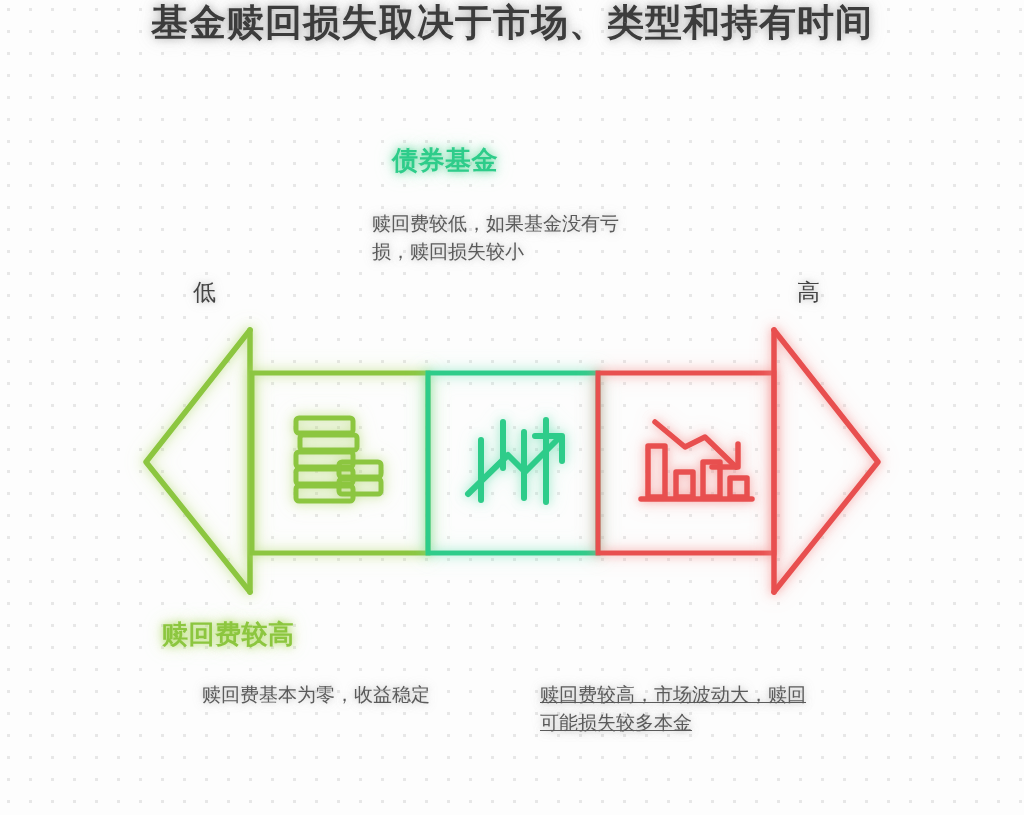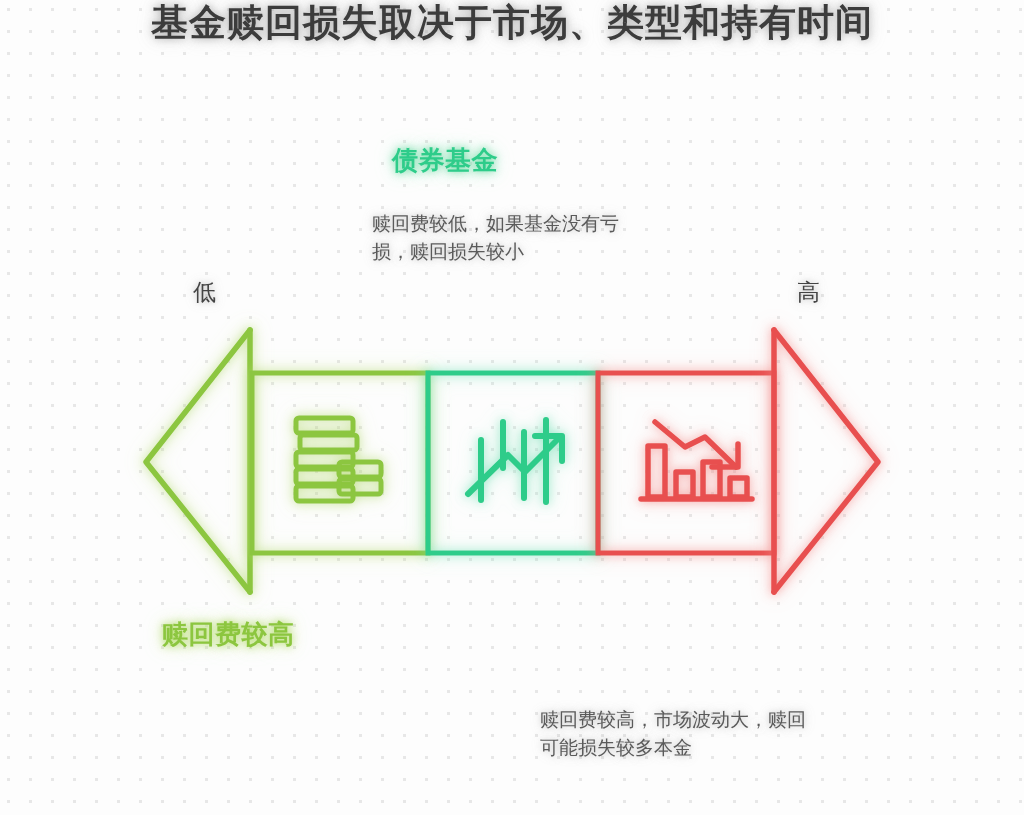--- a/index.html
+++ b/index.html
@@ -96,21 +96,21 @@
 
   
   #title-equity {
     left: 533px; top: 617px; width: 290px;
     color: #f4605a;
     text-shadow:
       0 0 7px rgba(250,165,160,0.90),
       0 0 13px rgba(250,185,180,0.62),
       0 0 20px rgba(252,200,196,0.42);
   }
-  #desc-equity { left: 540px; top: 706px; width: 280px; }
+  #desc-equity { left: 540px; top: 681px; width: 280px; text-decoration: underline; }
 
   
   #arrow-svg {
     position: absolute;
     left: 0;
     top: 0;
     width: 1024px;
     height: 815px;
     pointer-events: none;
   }
@@ -122,20 +122,21 @@
 
   <div id="title">基金赎回损失取决于市场、类型和持有时间</div>
 
   <div class="scale-label" id="scale-low">低</div>
   <div class="scale-label" id="scale-high">高</div>
 
   <div class="card-title" id="title-bond">债券基金</div>
   <div class="card-desc" id="desc-bond">赎回费较低，如果基金没有亏损，赎回损失较小</div>
 
   <div class="card-title" id="title-money">赎回费较高</div>
+  <div class="card-desc" id="desc-money">赎回费基本为零，收益稳定</div>
 
   <div class="card-desc" id="desc-equity">赎回费较高，市场波动大，赎回可能损失较多本金</div>
 
   <svg id="arrow-svg" viewBox="0 0 1024 815">
     <defs>
       <filter id="glowGreenY" x="-60%" y="-60%" width="220%" height="220%">
         <feDropShadow dx="0" dy="0" stdDeviation="5" flood-color="#a8d45c" flood-opacity="0.55"></feDropShadow>
         <feDropShadow dx="0" dy="0" stdDeviation="9" flood-color="#c2e08a" flood-opacity="0.40"></feDropShadow>
       </filter>
       <filter id="glowGreen" x="-60%" y="-60%" width="220%" height="220%">

